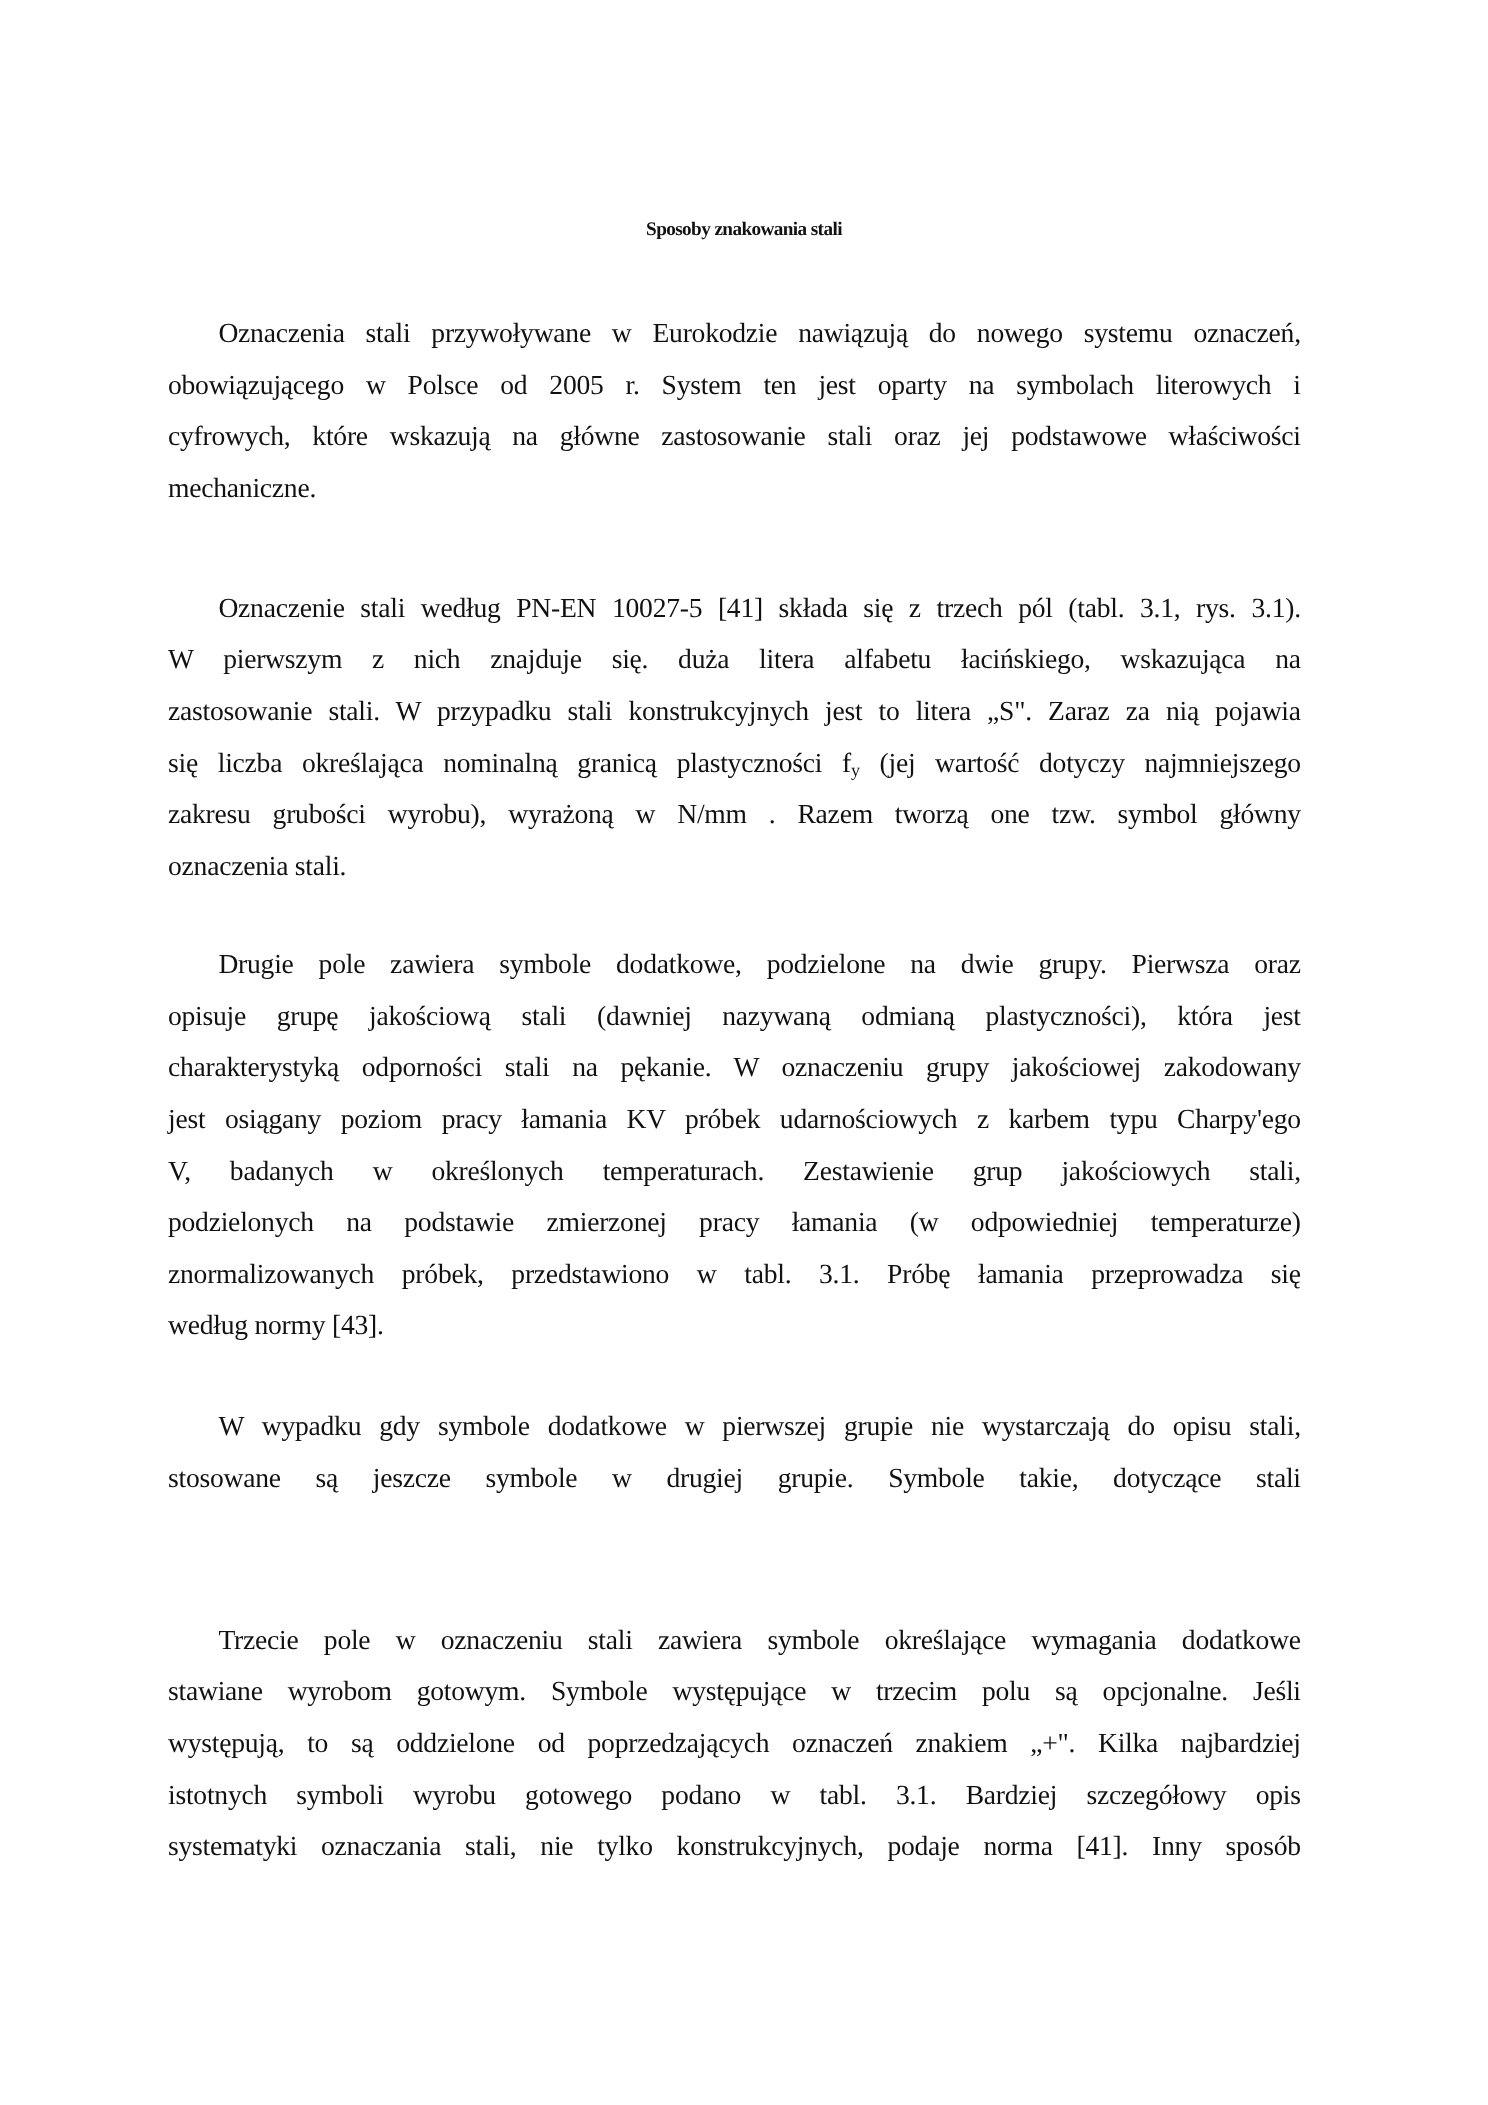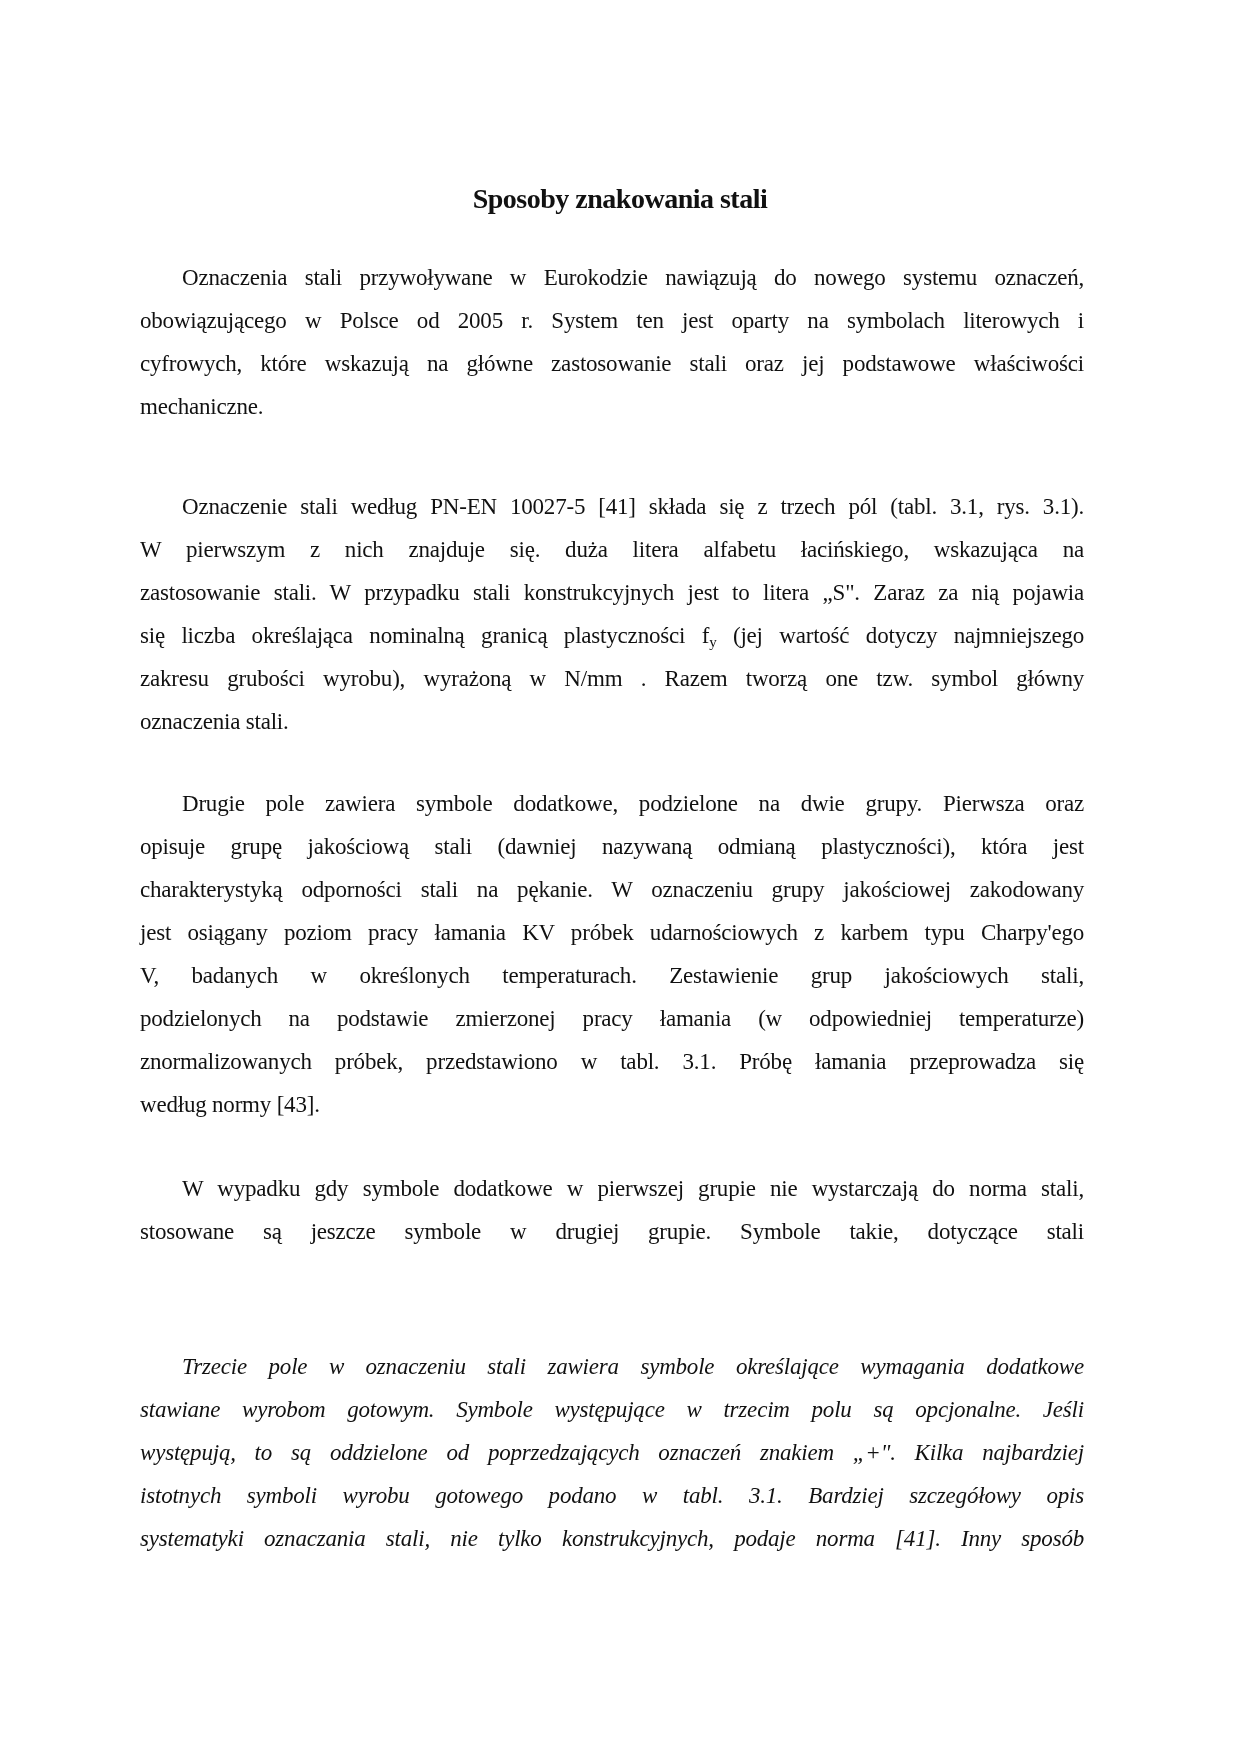--- a/index.html
+++ b/index.html
@@ -23,21 +23,21 @@
       height: 1754px;
       background: #ffffff;
     }
     .title {
       position: absolute;
       top: 183px;
       left: 0;
       width: 1240px;
       text-align: center;
       font-weight: bold;
-      font-size: 28px;
+      font-size: 16px;
       letter-spacing: -0.5px;
     }
     .para {
       position: absolute;
       left: 140px;
       width: 944px;
       font-size: 23px;
     }
     .line {
       display: block;
@@ -87,25 +87,25 @@
     <span class="line">opisuje grupę jakościową stali (dawniej nazywaną odmianą plastyczności), która jest</span>
     <span class="line">charakterystyką odporności stali na pękanie. W oznaczeniu grupy jakościowej zakodowany</span>
     <span class="line">jest osiągany poziom pracy łamania KV próbek udarnościowych z karbem typu Charpy'ego</span>
     <span class="line">V, badanych w określonych temperaturach. Zestawienie grup jakościowych stali,</span>
     <span class="line">podzielonych na podstawie zmierzonej pracy łamania (w odpowiedniej temperaturze)</span>
     <span class="line">znormalizowanych próbek, przedstawiono w tabl. 3.1. Próbę łamania przeprowadza się</span>
     <span class="line last">według normy [43].</span>
   </div>
 
   <div class="para" style="top:1167px;">
-    <span class="line first">W wypadku gdy symbole dodatkowe w pierwszej grupie nie wystarczają do norma stali,</span>
+    <span class="line first">W wypadku gdy symbole dodatkowe w pierwszej grupie nie wystarczają do opisu stali,</span>
     <span class="line">stosowane są jeszcze symbole w drugiej grupie. Symbole takie, dotyczące stali</span>
   </div>
 
-  <div class="para" style="top:1345px;font-style:italic;">
+  <div class="para" style="top:1345px;">
     <span class="line first">Trzecie pole w oznaczeniu stali zawiera symbole określające wymagania dodatkowe</span>
     <span class="line">stawiane wyrobom gotowym. Symbole występujące w trzecim polu są opcjonalne. Jeśli</span>
     <span class="line">występują, to są oddzielone od poprzedzających oznaczeń znakiem „+". Kilka najbardziej</span>
     <span class="line">istotnych symboli wyrobu gotowego podano w tabl. 3.1. Bardziej szczegółowy opis</span>
     <span class="line">systematyki oznaczania stali, nie tylko konstrukcyjnych, podaje norma [41]. Inny sposób</span>
   </div>
 
 </div>
 
 </body></html>

